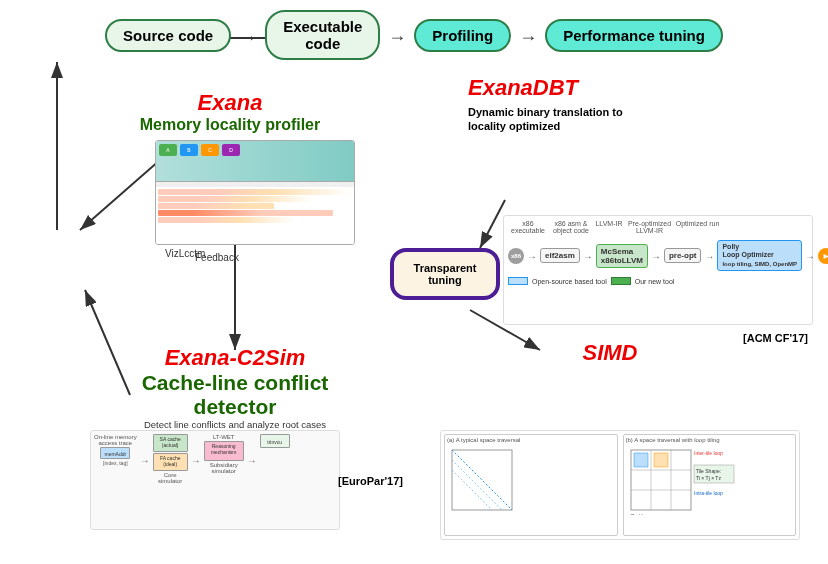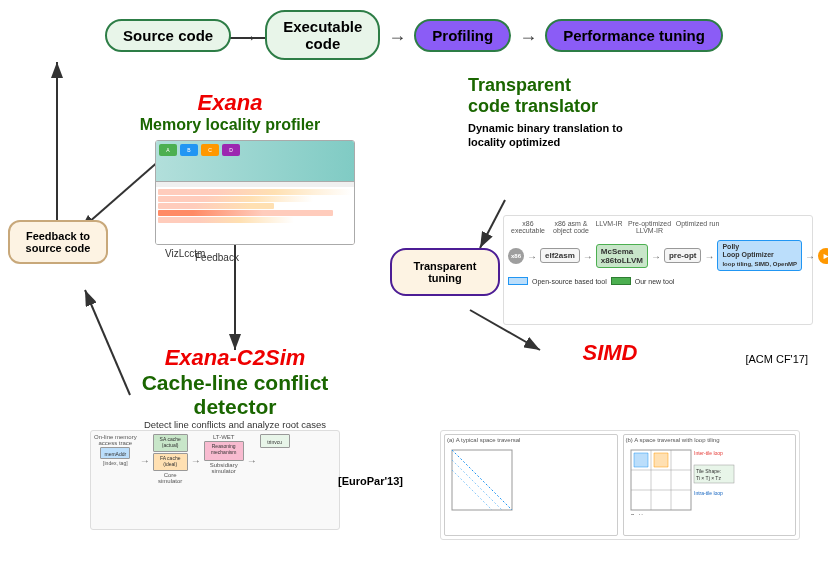--- a/index.html
+++ b/index.html
@@ -36,21 +36,21 @@
       border-radius: 20px;
       padding: 6px 16px;
       font-size: 15px;
       font-weight: bold;
       color: #000;
       background: #e8f5e9;
       text-align: center;
     }
 
     .workflow-box.active {
-      background: #8b5cf6;
+      background: #5eead4;
     }
 
     
     .arrow-right {
       font-size: 18px;
       color: #333;
       font-weight: bold;
     }
 
     
@@ -100,21 +100,21 @@
       text-align: center;
       color: #000;
     }
 
     
     .transparent-tuning-box {
       position: absolute;
       top: 248px;
       left: 390px;
       width: 110px;
-      border: 2px solid #4c1d95;
+      border: 4px solid #4c1d95;
       border-radius: 16px;
       background: #fdf3e3;
       padding: 10px 6px;
       font-size: 11px;
       font-weight: bold;
       text-align: center;
       color: #000;
     }
 
     
@@ -400,21 +400,21 @@
         <div class="viz-row" style="width:60%; background: linear-gradient(to right, #ffccbc 30%, #ffe0b2 80%);"></div>
         <div class="viz-row" style="width:90%; background: linear-gradient(to right, #ff8a65 20%, #ffccbc 60%);"></div>
         <div class="viz-row" style="width:70%;"></div>
       </div>
     </div>
   </div>
   <div style="position:absolute; top:248px; left:165px; font-size:10px; color:#333; text-align:center;">VizLcctm</div>
   <div class="exanaview-label">Feedback</div>
 
   <div class="exanadbt-section">
-    <div class="tool-title-green">Transparent<br>code translator</div>
+    <div class="tool-title-red">ExanaDBT</div>
     <div style="font-size:11px; font-weight:bold; color:#000; margin-top:4px; line-height:1.3;">Dynamic binary translation to<br>locality optimized</div>
   </div>
 
   <div class="dbt-diagram">
     <div style="font-size:7px; color:#555; display:flex; gap:3px; margin-bottom:2px;">
       <span style="flex:0 0 40px; text-align:center;">x86 executable</span>
       <span style="flex:0 0 40px; text-align:center;">x86 asm &amp;<br>object code</span>
       <span style="flex:0 0 30px; text-align:center;">LLVM-IR</span>
       <span style="flex:0 0 45px; text-align:center;">Pre-optimized<br>LLVM-IR</span>
       <span style="flex:0 0 45px; text-align:center;">Optimized run</span>
@@ -433,26 +433,22 @@
       <div class="dbt-circle orange">▶</div>
     </div>
     <div class="dbt-legend">
       <div class="legend-box blue-border"></div>
       <span>Open-source based tool</span>
       <div class="legend-box green-fill"></div>
       <span>Our new tool</span>
     </div>
   </div>
 
-  <div style="position:absolute; top:332px; right:20px; font-size:11px; font-weight:normal;margin-top:21px;">[ACM CF'17]</div>
-
-  <div class="feedback-box">
-    <span>Feedback to
-source code</span>
-  </div>
+  <div style="position:absolute; top:332px; right:20px; font-size:11px; font-weight:bold;">[ACM CF'17]</div>
+
 
   <div class="transparent-tuning-box">
     <span>Transparent
 tuning</span>
   </div>
 
   <div class="c2sim-section">
     <div class="tool-title-red">Exana-C2Sim</div>
     <div class="tool-title-green" style="font-size:21px;">Cache-line conflict detector</div>
     <div class="sub-desc-small">Detect line conflicts and analyze root cases</div>
@@ -476,21 +472,21 @@
         <div style="font-size:6px; text-align:center; color:#555;">LT-WET</div>
         <div style="width:40px; height:20px; background:#f8bbd0; border:1px solid #999; border-radius:1px; font-size:5px; text-align:center; padding:1px;">Reasoning<br>mechanism</div>
         <div style="font-size:6px; color:#555; text-align:center;">Subsidiary<br>simulator</div>
       </div>
       <div style="font-size:10px; color:#666; align-self:center;">→</div>
       <div style="display:flex; flex-direction:column; align-items:center; gap:1px;">
         <div style="width:30px; height:14px; background:#e8f5e9; border:1px solid #999; border-radius:1px; font-size:5px; text-align:center; line-height:14px;">trinvcu</div>
       </div>
     </div>
   </div>
-  <div style="position:absolute; top:475px; left:338px; font-size:11px; font-weight:bold;">[EuroPar'13]</div>
+  <div style="position:absolute; top:475px; left:338px; font-size:11px; font-weight:bold;">[EuroPar'17]</div>
 
   <div class="patt-section">
     <div class="tool-title-red">SIMD</div>
   </div>
 
   <div class="patt-diagram">
 
     <div style="flex:1; border:1px solid #ccc; border-radius:2px; padding:2px;">
       <div style="font-size:6px; color:#555; margin-bottom:2px;">(a) A typical space traversal</div>
       <div style="position:relative; width:100%; height:70px;">

